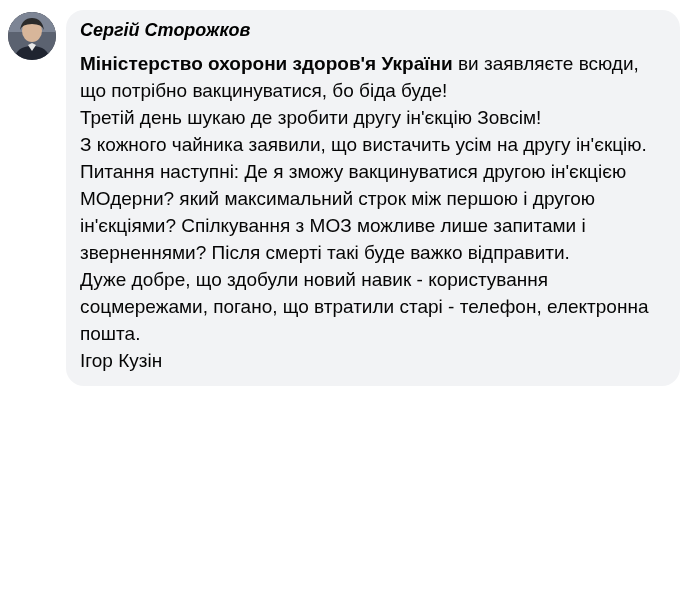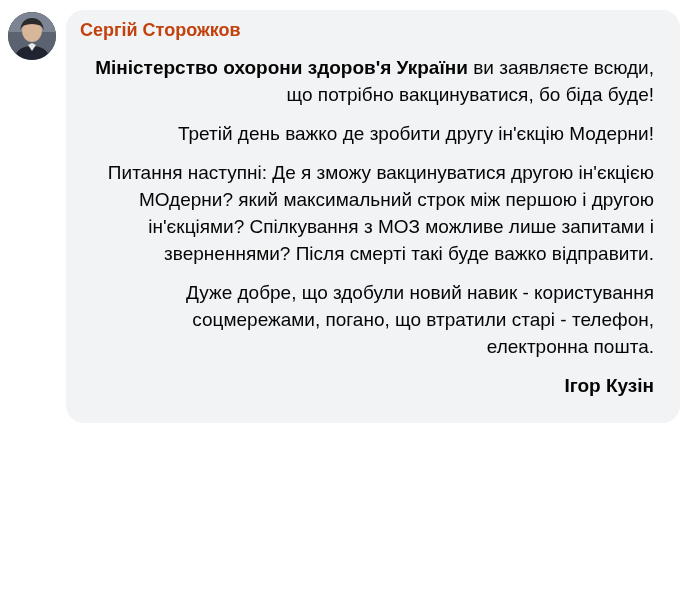--- a/index.html
+++ b/index.html
@@ -44,40 +44,40 @@
     flex: 1 1 auto;
     background: #f2f3f5;
     border-radius: 18px;
     padding: 8px 14px 12px 14px;
     box-sizing: border-box;
     min-width: 0;
   }
   .author {
     font-size: 18px;
     font-weight: bold;
-    color: #c2410c;
+    color: #000000;
     line-height: 24px;
     margin-bottom: 8px;
     display: block;
+    font-style: italic;
   }
   .body-text {
     font-size: 19px;
     color: #050505;
     line-height: 27px;
     word-wrap: break-word;
   }
   .body-text p {
-    margin: 12px;
-    text-align: right;
+    margin: 0;
   }
   .strong {
     font-weight: bold;
   }
   .signature {
-    font-weight: bold;
+    font-weight: normal;
   }
 </style>
 </head>
 <body>
 
 <div class="comment">
 
   <div class="avatar-wrap">
     <a class="avatar">
       <svg viewBox="0 0 48 48" aria-hidden="true">
@@ -95,20 +95,21 @@
           <path d="M20 33 l4 6 l4 -6 l-4 -2 z" fill="#e8e8e8"></path>
         </g>
       </svg>
     </a>
   </div>
 
   <div class="bubble">
     <a class="author">Сергій Сторожков</a>
     <div class="body-text">
       <p><span class="strong">Міністерство охорони здоров'я України</span><span> ви заявляєте всюди, що потрібно вакцинуватися, бо біда буде!</span></p>
-      <p>Третій день важко де зробити другу ін'єкцію Модерни!</p>
+      <p>Третій день шукаю де зробити другу ін'єкцію Зовсім!</p>
+      <p>З кожного чайника заявили, що вистачить усім на другу ін'єкцію.</p>
       <p>Питання наступні: Де я зможу вакцинуватися другою ін'єкцією МОдерни? який максимальний строк між першою і другою ін'єкціями? Спілкування з МОЗ можливе лише запитами і зверненнями? Після смерті такі буде важко відправити.</p>
       <p>Дуже добре, що здобули новий навик - користування соцмережами, погано, що втратили старі - телефон, електронна пошта.</p>
       <p class="signature">Ігор Кузін</p>
     </div>
   </div>
 
 </div>
 
 </body></html>

